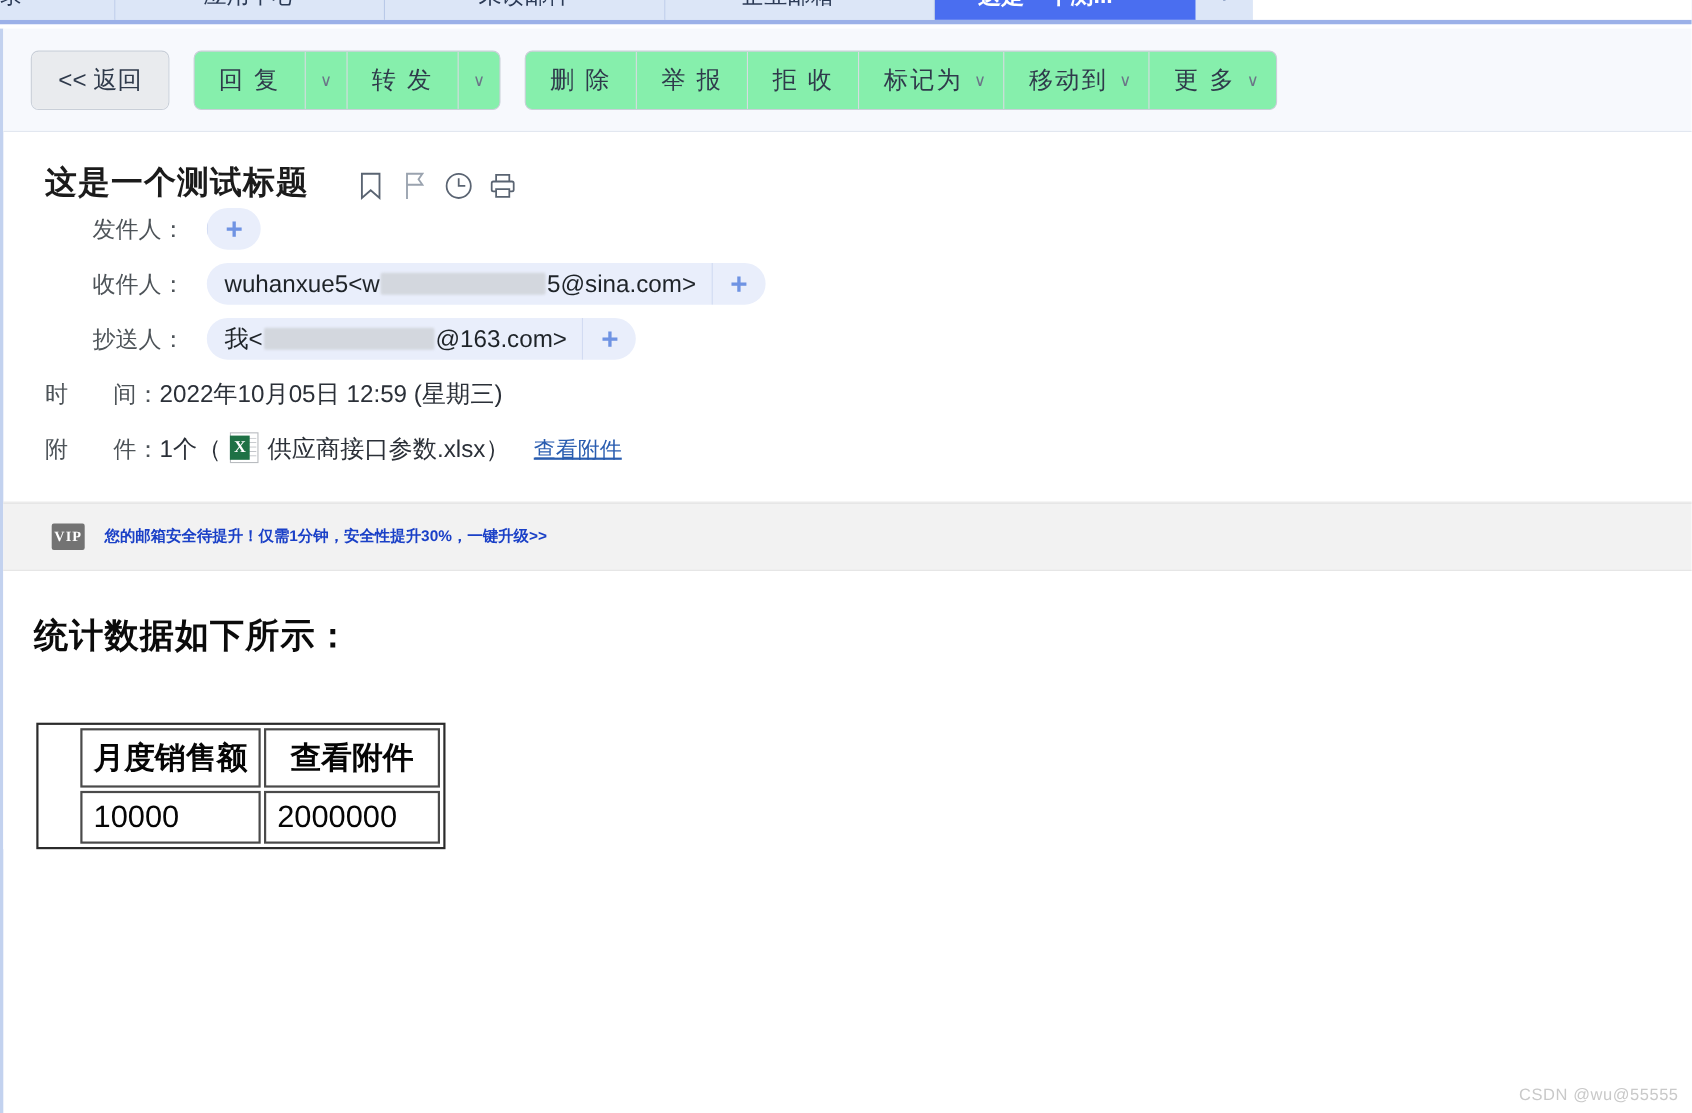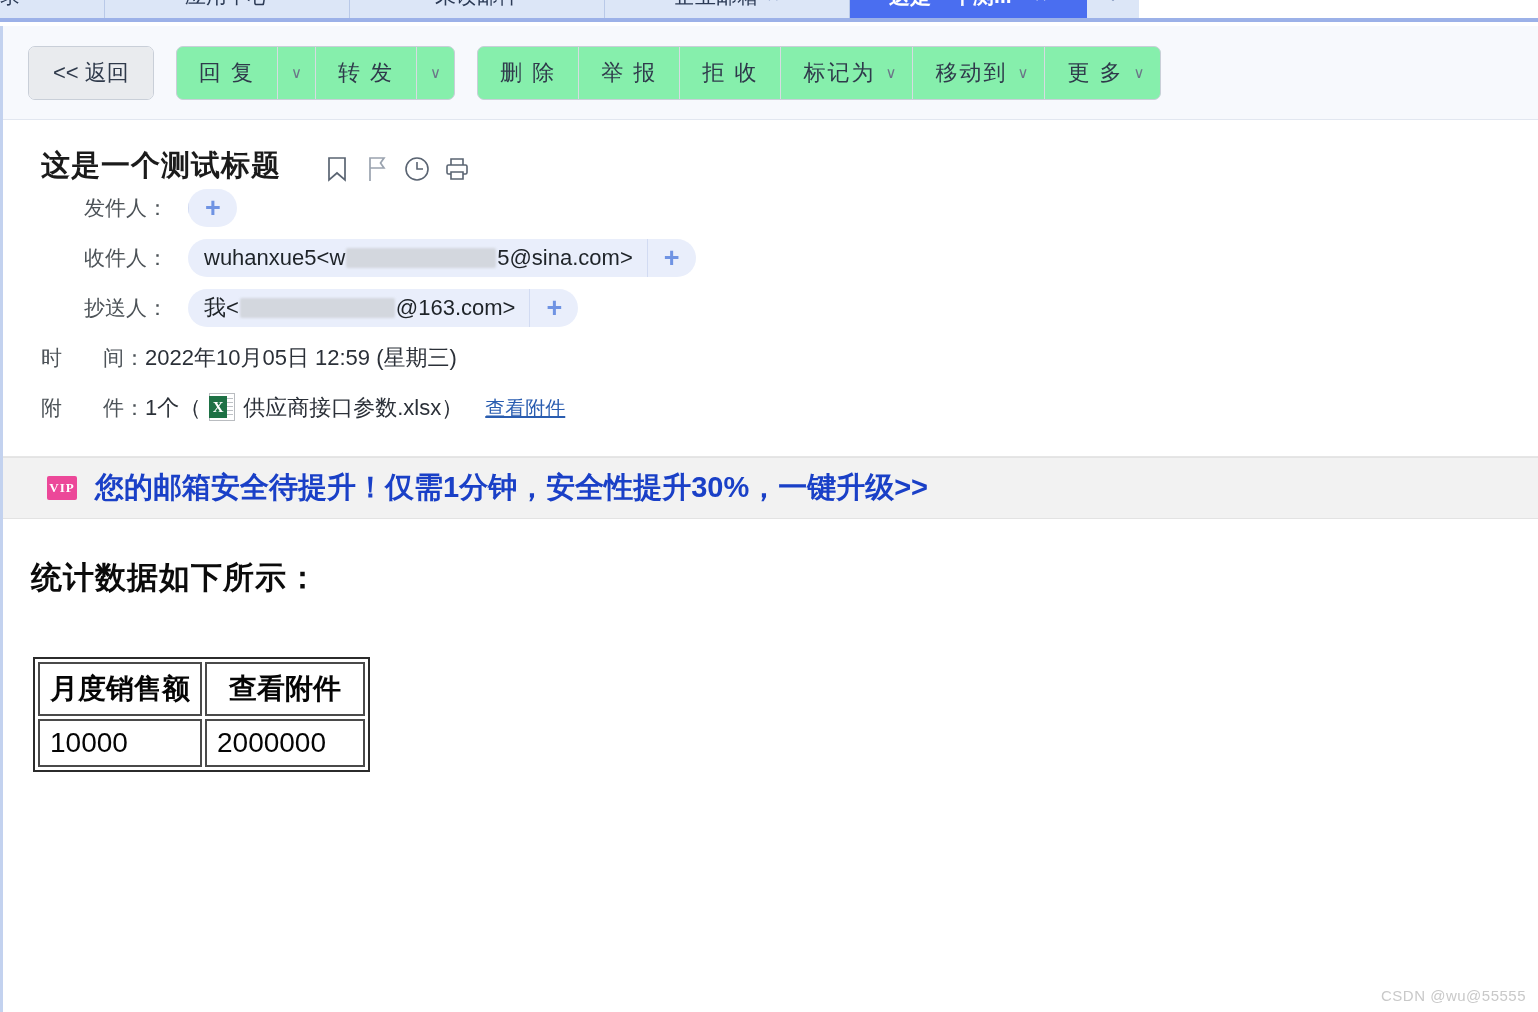--- a/index.html
+++ b/index.html
@@ -289,35 +289,35 @@
     border-bottom: 1px solid #e3e3e3;
     height: 62px;
     display: flex;
     align-items: center;
     padding-left: 44px;
     box-sizing: border-box;
   }
   .vip-badge {
     width: 30px;
     height: 24px;
-    background: #ec4899;
+    background: #737373;
     color: #ffffff;
     font-size: 13px;
     font-weight: bold;
     letter-spacing: 1px;
     display: flex;
     align-items: center;
     justify-content: center;
     border-radius: 2px;
     margin-right: 18px;
     font-family: "Liberation Serif", serif;
   }
   .vip-text {
     color: #1a40c7;
-    font-size: 29px;
+    font-size: 14px;
     font-weight: bold;
     white-space: nowrap;
   }
 
   
   .mailbody {
     padding: 38px 0 0 28px;
     background: #ffffff;
   }
   .body-h {
@@ -326,20 +326,21 @@
     color: #0b0b0b;
     letter-spacing: 1px;
     margin: 0 0 58px 0;
   }
   table.stats {
     border-collapse: separate;
     border-spacing: 3px;
     border: 2px solid #2b2b2b;
     background: #ffffff;
     margin-left: 2px;
+    padding-left: 35px;
   }
   table.stats td, table.stats th {
     border: 2px solid #4a4a4a;
     padding: 6px 10px;
     font-size: 28px;
     color: #050505;
     height: 48px;
     box-sizing: border-box;
   }
   table.stats th {

